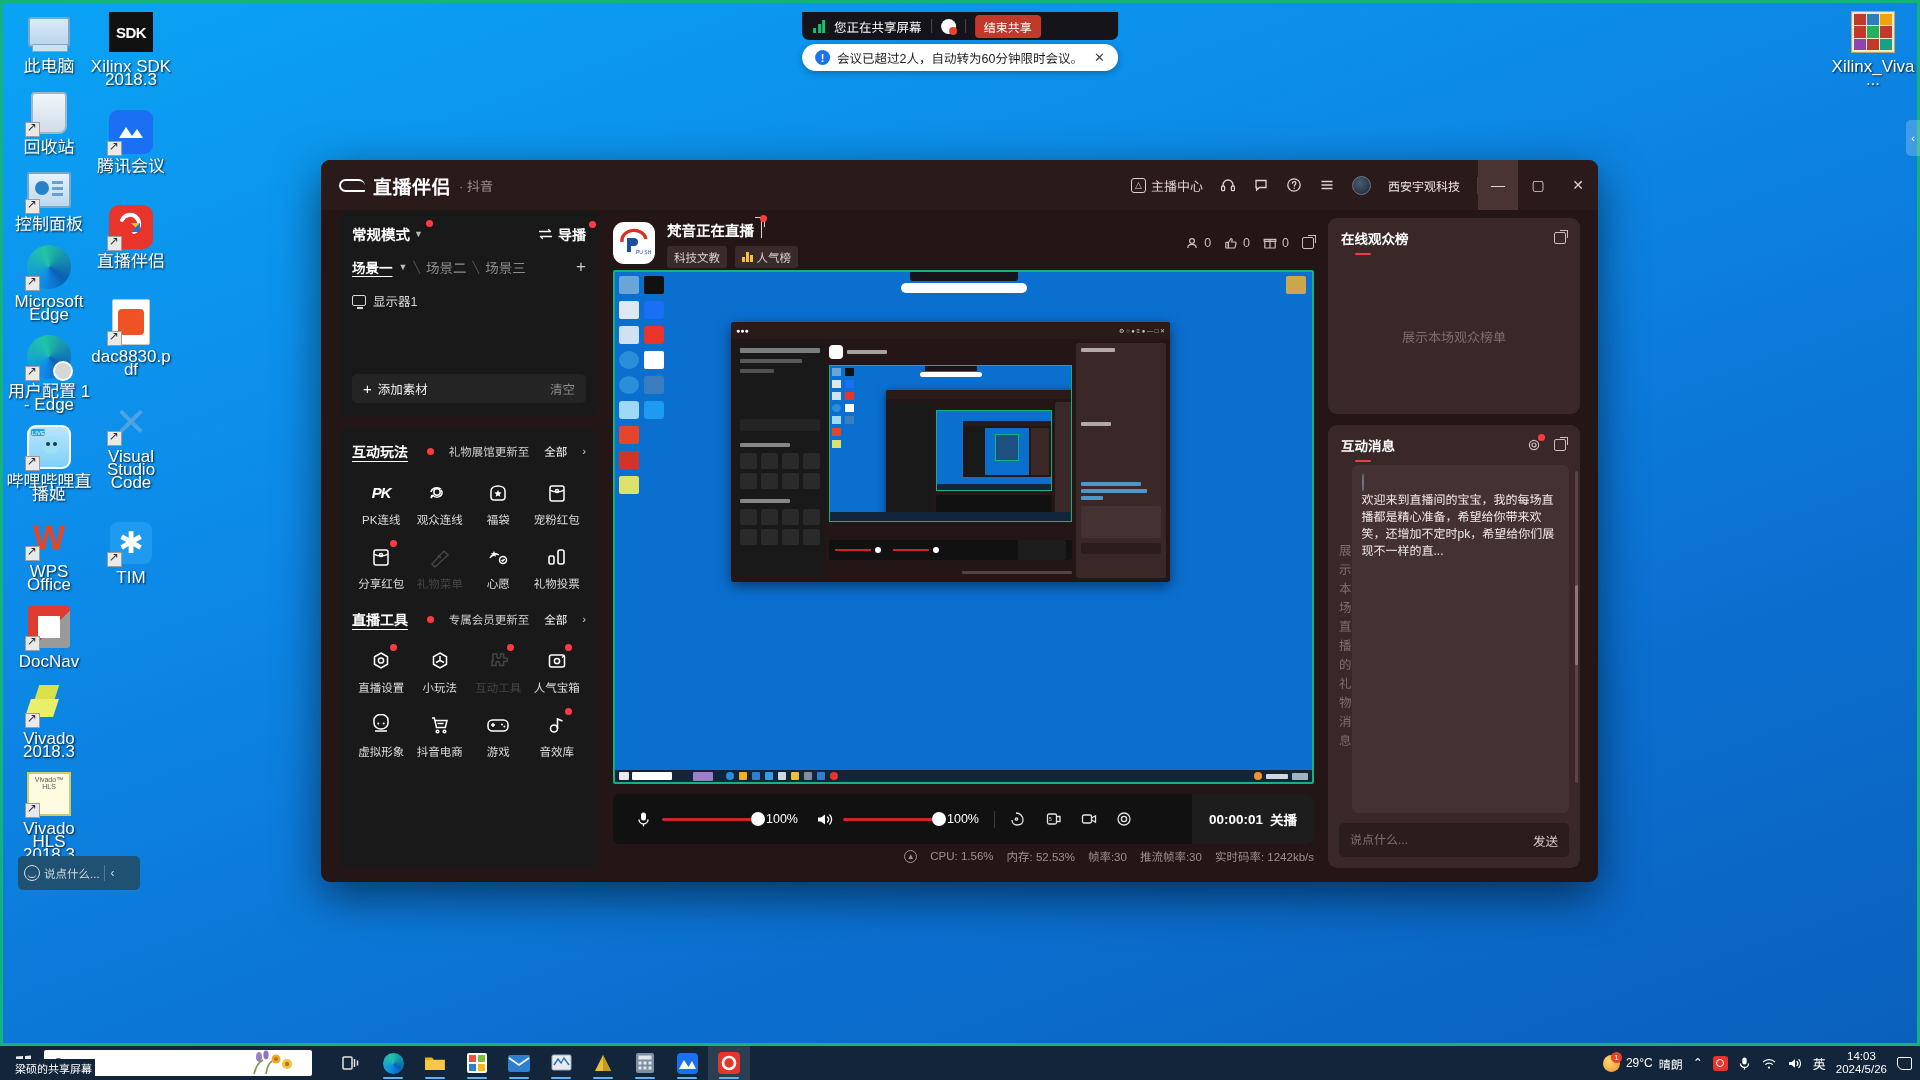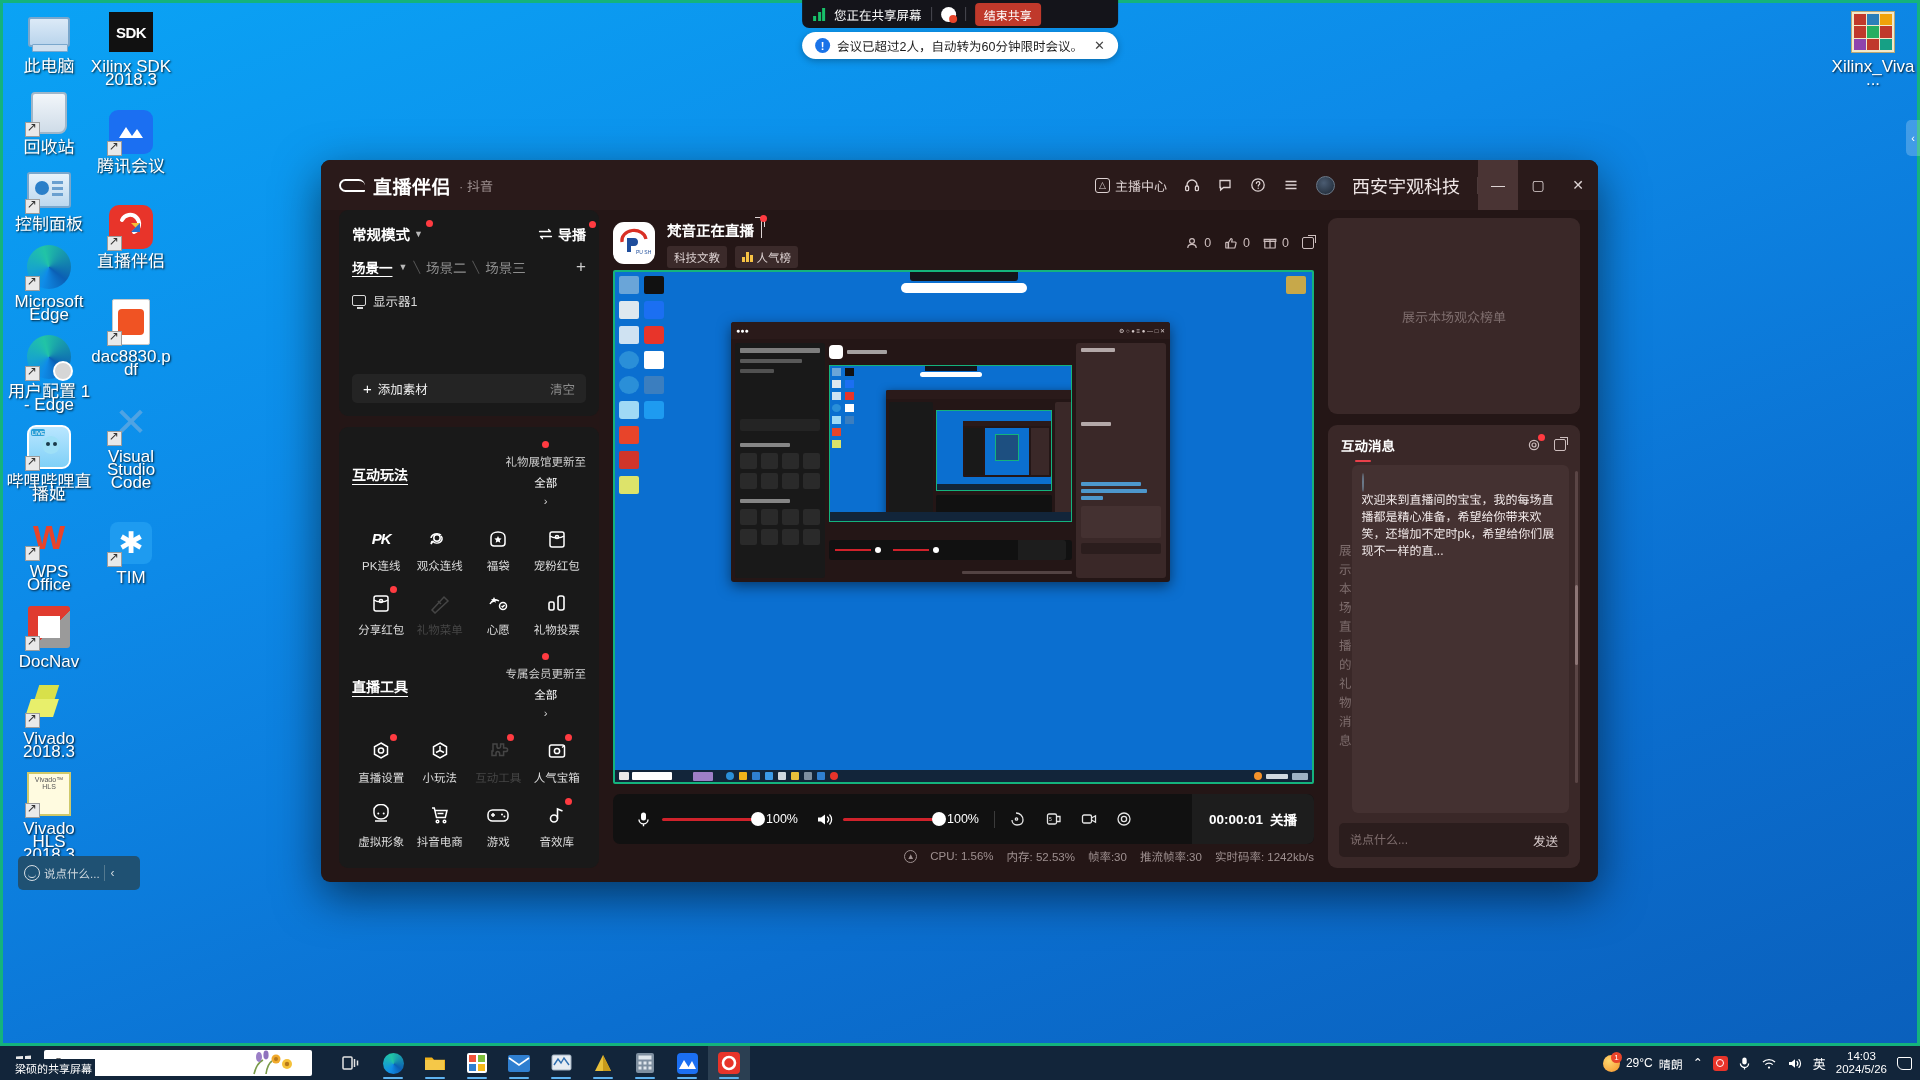--- a/index.html
+++ b/index.html
@@ -68,21 +68,21 @@
   #capLeft { left:0; top:0; width:3px; height:100%; }
   #capRight { right:0; top:0; width:3px; height:100%; }
   #capBot { left:0; bottom:34px; width:100%; height:3px; }
 
   
   #edgeHandle { position:absolute; right:0; top:120px; width:14px; height:36px; background:rgba(255,255,255,.22);
                 border-radius:5px 0 0 5px; display:flex; align-items:center; justify-content:center;
                 color:#fff; font-size:11px; }
 
   
-  #shareBar { position:absolute; left:50%; transform:translateX(-50%); top:0; width:auto; }
+  #shareBar { position:absolute; left:50%; transform:translateX(-50%); top:12px; width:auto; }
   #shareStrip { background:#14141a; border-radius:0 0 7px 7px; height:28px; display:flex; align-items:center;
                 gap:9px; padding:0 11px; }
   #shareStrip .sig { display:flex; align-items:flex-end; gap:1.5px; height:13px; }
   #shareStrip .sig i { width:3px; background:#18c06a; display:block; }
   #shareStrip .sig i:nth-child(1){height:5px;} #shareStrip .sig i:nth-child(2){height:9px;} #shareStrip .sig i:nth-child(3){height:13px;}
   #shareStrip .stxt { color:#fff; font-size:12.5px; }
   #shareStrip .vbar { width:1px; height:14px; background:#4a4a52; }
   #shareStrip .mic-ic { width:15px; height:15px; border-radius:50%; background:#fff; position:relative; }
   #shareStrip .mic-ic:after { content:""; position:absolute; right:-1px; bottom:-1px; width:8px; height:8px;
                  border-radius:50%; background:#e8442a; }
@@ -100,21 +100,21 @@
   #titlebar { height:50px; flex:none; display:flex; align-items:center; padding:0 0 0 18px; background:#2a1a1a; }
   .brand { display:flex; align-items:center; gap:8px; }
   .brand-mark { width:26px; height:13px; border-radius:13px 13px 2px 13px; border:2.4px solid #fff; border-right:none; }
   .brand-name { color:#fff; font-size:19px; font-weight:bold; letter-spacing:.5px; }
   .brand-sub { color:#9b8e8e; font-size:13px; }
   .tb-right { margin-left:auto; display:flex; align-items:center; gap:17px; padding-right:0; }
   .tb-item { display:flex; align-items:center; gap:5px; color:#ddd2d2; font-size:13px; cursor:pointer; }
   .tb-ic { width:16px; height:16px; display:flex; align-items:center; justify-content:center; color:#ddd2d2; }
   .sq-ic { width:15px; height:15px; border:1.5px solid #ddd2d2; border-radius:3px; display:flex; align-items:center; justify-content:center; font-size:9px; }
   .avatar { width:19px; height:19px; border-radius:50%; background:radial-gradient(circle at 40% 35%,#4b5c72,#1b2430); border:1px solid #6a7888; }
-  .user-name { color:#efe6e6; font-size:18px; }
+  .user-name { color:#efe6e6; font-size:12px; }
   .vsep { width:1px; height:17px; background:#4c3a3a; }
   .wbtn { width:40px; height:50px; display:flex; align-items:center; justify-content:center; color:#ded4d4;
           font-size:14px; cursor:pointer; }
   .wbtn.hov { background:#4a3434; }
 
   #body { flex:1; display:flex; gap:0; padding:0 0 0 18px; min-height:0; }
 
   
   #leftcol { width:260px; flex:none; display:flex; flex-direction:column; gap:11px; padding-bottom:14px; }
   .card { background:#191919; border-radius:9px; }
@@ -135,21 +135,21 @@
   .mon-ic:after { content:""; position:absolute; left:4px; bottom:-4px; width:6px; height:2px; background:#d8d8d8; }
   .src-footer { margin-top:auto; margin-bottom:13px; height:29px; background:#242424; border-radius:5px;
                 display:flex; align-items:center; padding:0 11px; cursor:pointer; }
   .src-footer .plus { color:#fff; font-size:15px; margin-right:6px; }
   .src-footer .lbl { color:#f0f0f0; font-size:12.5px; }
   .src-footer .clr { margin-left:auto; color:#8c8c8c; font-size:12.5px; cursor:pointer; }
 
   #toolsCard { flex:1; padding:14px 13px; display:flex; flex-direction:column; min-height:0; }
   .sec-head { display:flex; align-items:center; margin-bottom:3px; }
   .sec-title { color:#fff; font-size:14px; font-weight:bold; text-decoration:underline; text-underline-offset:4px; }
-  .sec-more { margin-left:auto; display:flex; align-items:center; gap:5px; color:#cdcdcd; font-size:11.5px; cursor:pointer;flex-direction:column; }
+  .sec-more { margin-left:auto; display:flex; align-items:center; gap:15px; color:#cdcdcd; font-size:11.5px; cursor:pointer; }
   .sec-more .all { color:#fff;font-family:Liberation Serif, serif; }
   .grid4 { display:grid; grid-template-columns:repeat(4,1fr); row-gap:4px; margin-top:8px; }
   .tool { display:flex; flex-direction:column; align-items:center; gap:5px; padding:7px 0 5px; cursor:pointer; position:relative; }
   .tool .ticon { width:27px; height:27px; display:flex; align-items:center; justify-content:center;
                  color:#fff; position:relative; }
   .tool .tlabel { color:#dcdcdc; font-size:11.5px; white-space:nowrap; }
   .tool.dim .ticon, .tool.dim .tlabel { color:#5d5d5d; opacity:.65; }
   .tool .badge { position:absolute; top:4px; right:14px; width:7px; height:7px; border-radius:50%; background:#ff3b41; }
   .sec-gap { height:13px; }
 
@@ -1021,20 +1021,28 @@
         <span>CPU: 1.56%</span>
         <span>内存: 52.53%</span>
         <span>帧率:30</span>
         <span>推流帧率:30</span>
         <span>实时码率: 1242kb/s</span>
       </div>
     </div>
 
     <div id="rightcol">
       <div class="rcard" id="rankCard">
+        <div class="rhead">
+          <span class="rtitle">在线观众榜</span>
+          <span class="rhead-ics">
+            <span class="rh-ic">
+                <span class="popout"></span>
+              </span>
+          </span>
+        </div>
         <div class="rplaceholder">展示本场观众榜单</div>
       </div>
 
       <div class="rcard" id="msgCard">
         <div class="rhead">
           <span class="rtitle">互动消息</span>
           <span class="rhead-ics">
             <span class="rh-ic">
               <svg width="14" height="14" viewBox="0 0 14 14" fill="none" stroke="#cdbebe" stroke-width="1.2">
                 <circle cx="7" cy="7" r="2"></circle>

